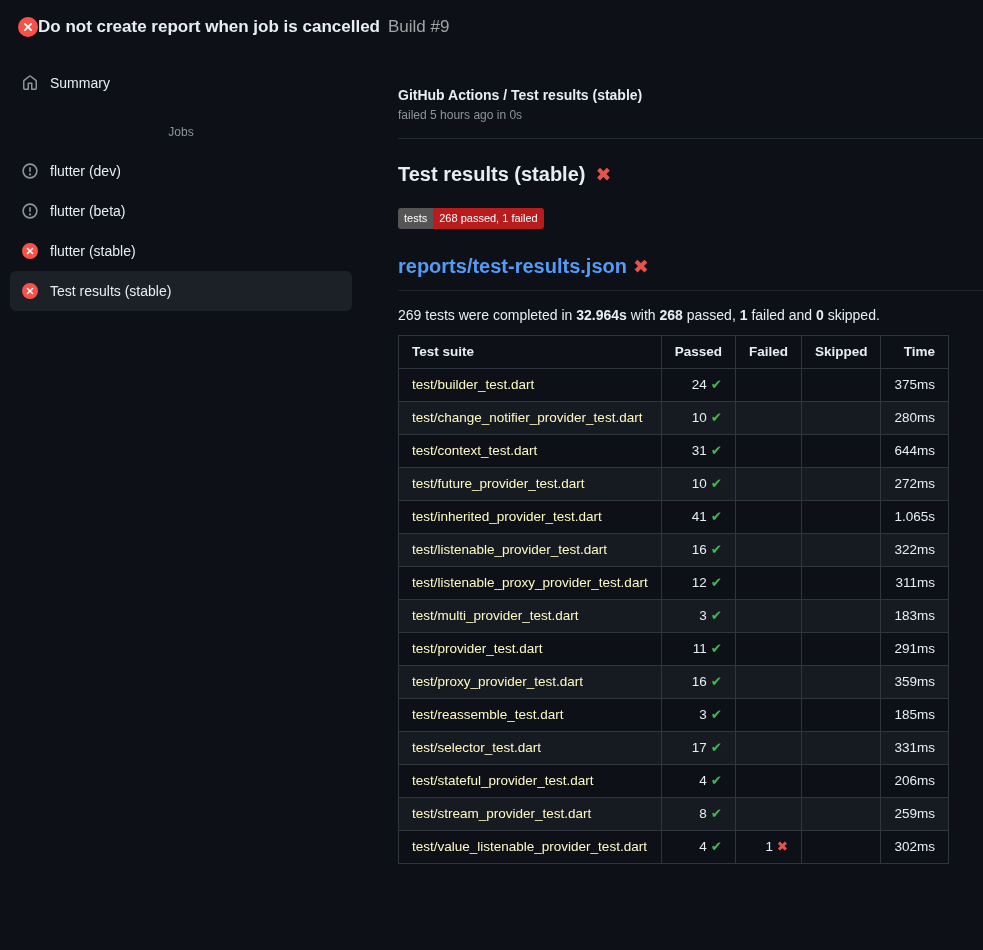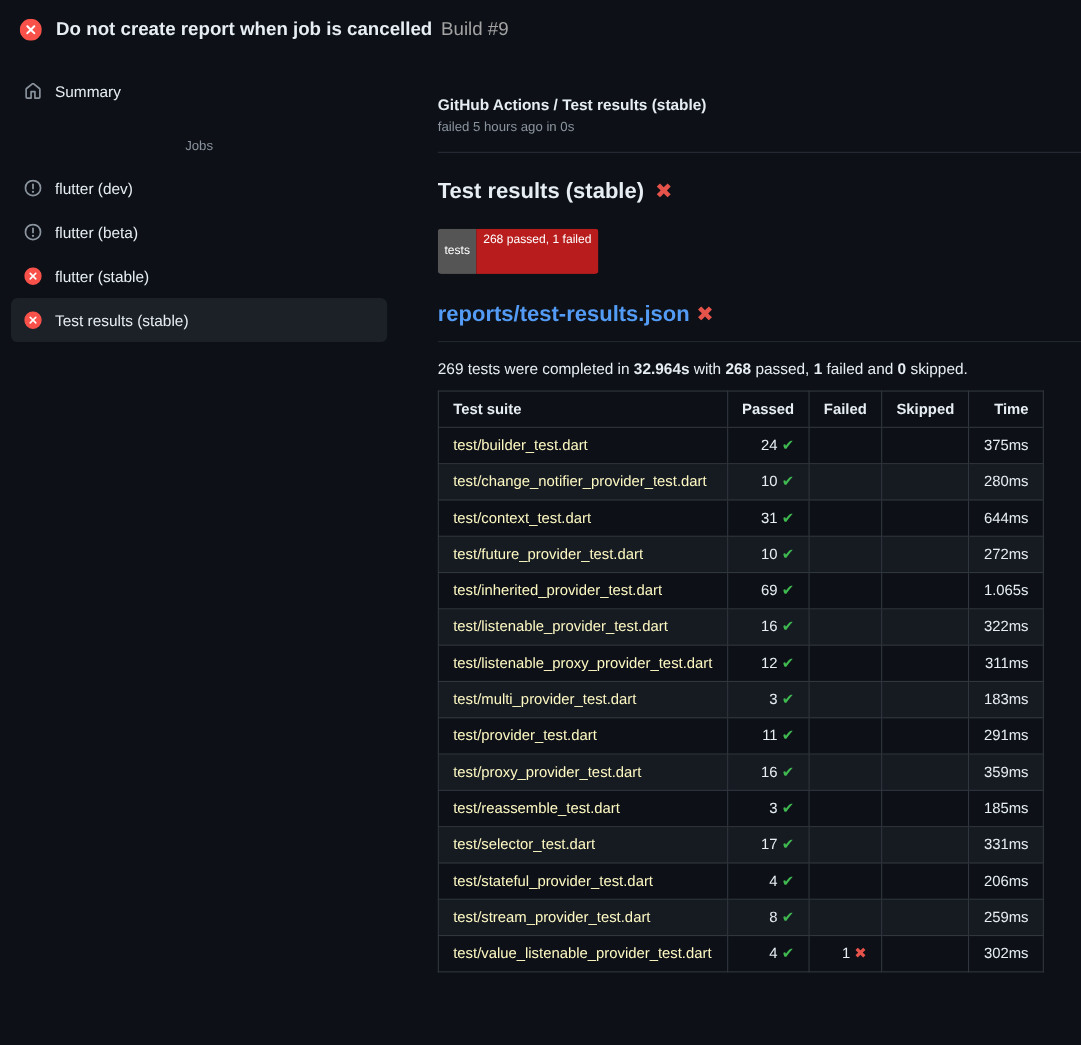--- a/index.html
+++ b/index.html
@@ -6,21 +6,21 @@
   html, body { margin: 0; padding: 0; }
   body {
     width: 983px; height: 950px; overflow: hidden;
     background: #0d1117; color: #e6edf3;
     font-family: "Liberation Sans", "DejaVu Sans", sans-serif;
     font-size: 14px;
   }
   svg { display: block; }
 
   
-  .topbar { display: flex; align-items: center; gap: 13px; padding: 17px 16px 12px 18px; }
+  .topbar { display: flex; align-items: center; padding: 17px 16px 12px 18px; }
   .topbar h1 { margin: 0; font-size: 17px; font-weight: 700; display: flex; gap: 8px; align-items: baseline; }
   .build { color: #a3a3a3; font-weight: 400; }
 
   
   .layout { display: flex; align-items: flex-start; }
   .sidebar { width: 364px; flex-shrink: 0; padding: 14px 12px 0 10px; text-align: center; }
   .side-item { display: flex; align-items: center; gap: 12px; padding: 0 12px; height: 40px;
                border-radius: 6px; color: #e6edf3; cursor: pointer; }
   .side-item.selected { background: #1c2128; }
   .jobs-label { color: #8b949e; font-size: 12px; padding: 0 12px; margin: 22px 0 12px; }
@@ -30,21 +30,21 @@
   
   .main { flex: 1; min-width: 0; padding: 38px 0 0 34px; }
   .breadcrumb { font-weight: 700; font-size: 14px; }
   .meta { color: #8b949e; font-size: 12px; margin-top: 5px; }
   hr.divider { border: 0; border-top: 1px solid #262c36; margin: 16px 0 0; }
   .section-title { display: flex; align-items: center; gap: 10px; margin: 24px 0 0;
                    font-size: 20px; font-weight: 700; }
   .xmark { color: #e5534b; font-size: 19px; font-weight: 700; line-height: 1; }
   .badge-row { margin-top: 22px; }
   .badge { display: inline-flex; border-radius: 3px; overflow: hidden; font-size: 11px; line-height: 1; }
-  .badge-label { background: #555555; color: #ffffff; padding: 15px 6px; }
+  .badge-label { background: #555555; color: #ffffff; padding: 5px 6px; }
   .badge-value { background: #b91c1c; color: #ffffff; padding: 5px 6px; }
   .report-title { display: flex; align-items: center; gap: 6px; margin: 26px 0 0;
                   font-size: 20px; font-weight: 700; padding-bottom: 12px;
                   border-bottom: 1px solid #21262d; }
   .report-title a { color: #539bf5; text-decoration: none; }
   .summary-line { margin: 16px 0 0; font-size: 14px; }
   .summary-line strong { font-weight: 700; }
 
   
   table.results { margin-top: 12px; border-collapse: collapse; width: 540px;
@@ -196,21 +196,21 @@
             </tr>
             <tr>
               <td class="suite"><a href="#">test/future_provider_test.dart</a></td>
               <td class="num"><span>10 </span><span class="check">✔</span></td>
               <td class="num"></td>
               <td class="num"></td>
               <td class="num">272ms</td>
             </tr>
             <tr>
               <td class="suite"><a href="#">test/inherited_provider_test.dart</a></td>
-              <td class="num"><span>69 </span><span class="check">✔</span></td>
+              <td class="num"><span>41 </span><span class="check">✔</span></td>
               <td class="num"></td>
               <td class="num"></td>
               <td class="num">1.065s</td>
             </tr>
             <tr>
               <td class="suite"><a href="#">test/listenable_provider_test.dart</a></td>
               <td class="num"><span>16 </span><span class="check">✔</span></td>
               <td class="num"></td>
               <td class="num"></td>
               <td class="num">322ms</td>

